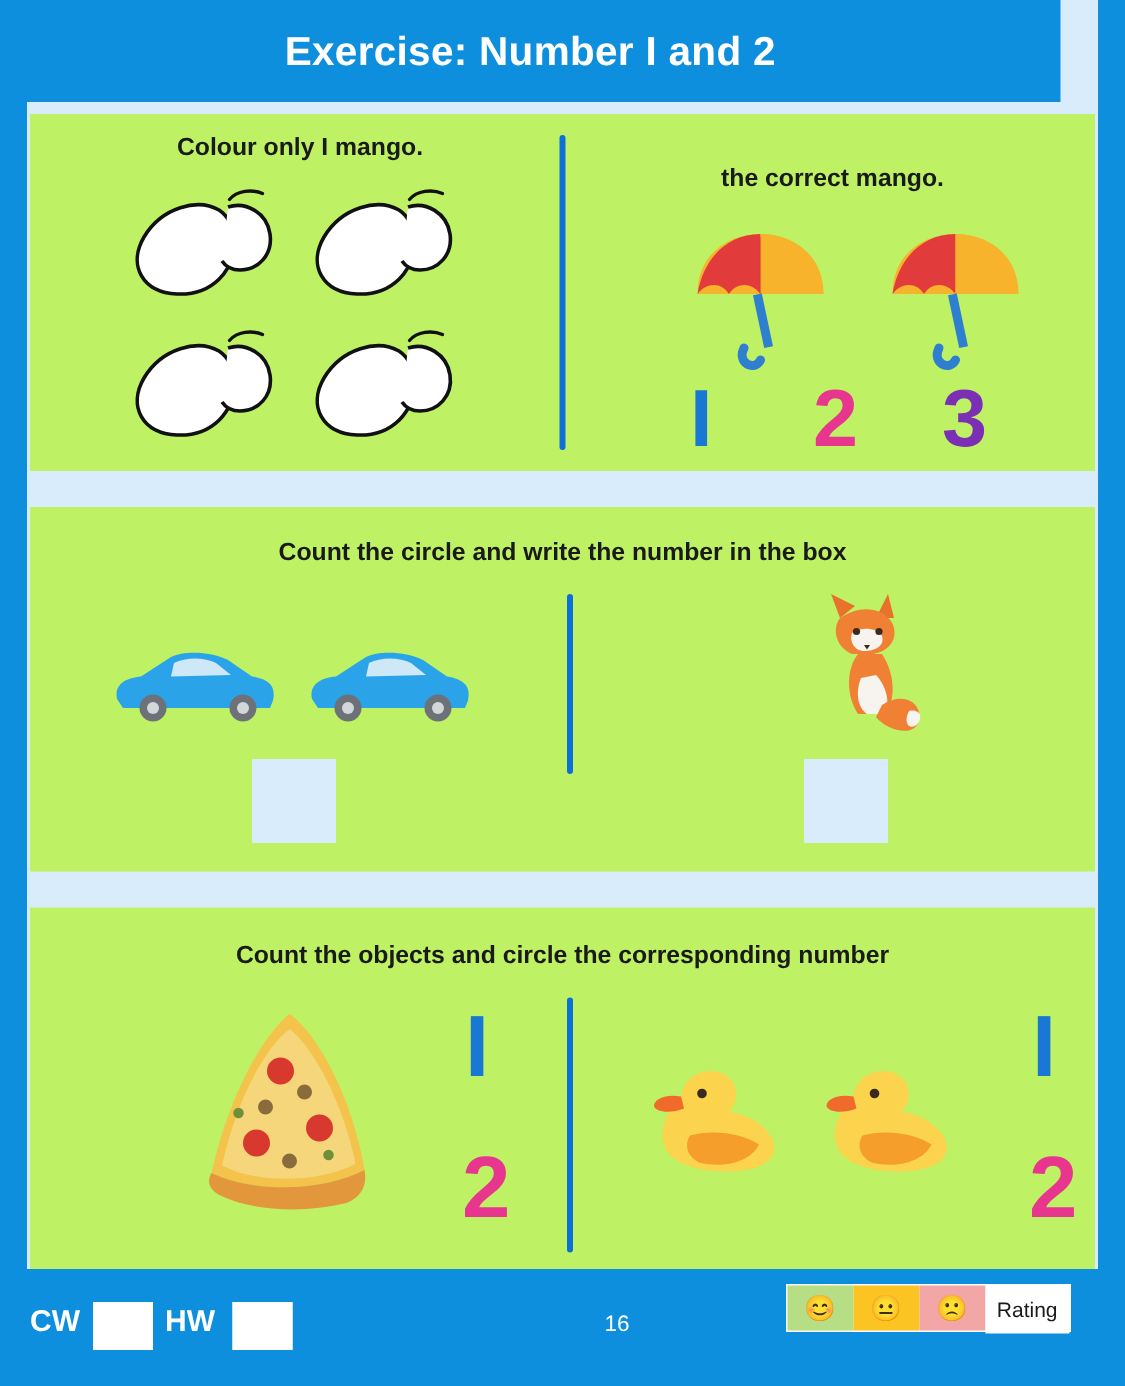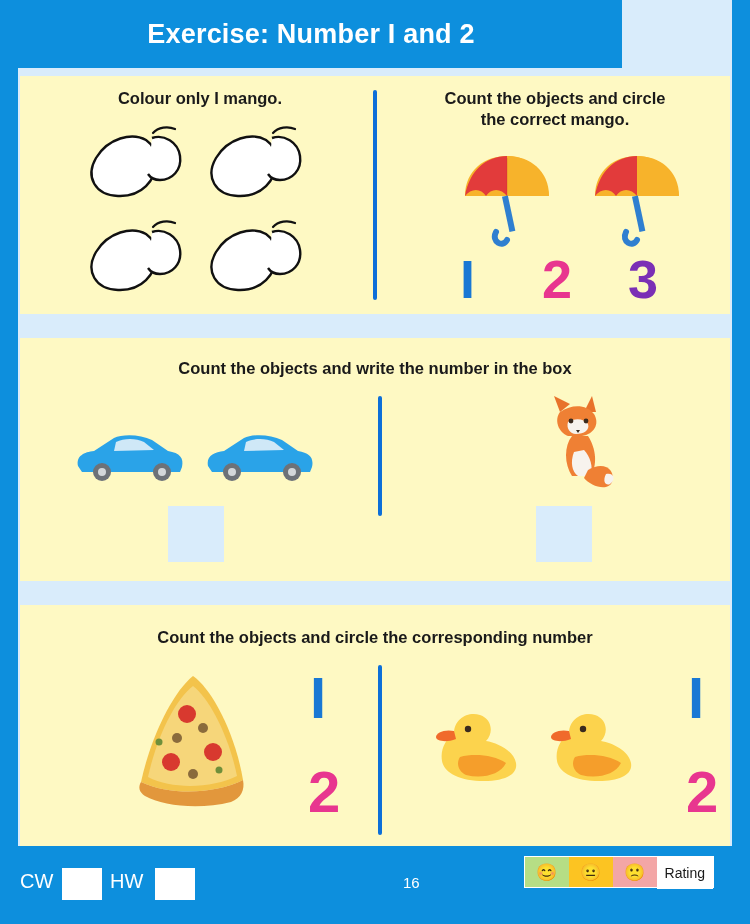--- a/index.html
+++ b/index.html
@@ -29,21 +29,21 @@
   }
   .right-rail {
     position: absolute;
     right: 0; top: 0;
     width: 18px; height: 924px;
     background: #0d8fdd;
   }
   .header {
     position: absolute;
     left: 0; top: 0;
-    width: 622px;
+    width: 707px;
     height: 68px;
     background: #0d8fdd;
     color: #ffffff;
     display: flex;
     align-items: center;
     justify-content: center;
     font-size: 27px;
     font-weight: bold;
     letter-spacing: .2px;
   }
@@ -55,21 +55,21 @@
     font-size: 10px;
     color: #222;
     letter-spacing: .5px;
     transform: rotate(-90deg);
     transform-origin: left top;
     white-space: nowrap;
   }
 
   .card {
     position: absolute;
-    background: #fef9c3;
+    background: #bef264;
     box-sizing: border-box;
   }
   .card-1 { left: 20px; top: 76px; width: 710px; height: 238px; }
   .card-2 { left: 20px; top: 338px; width: 710px; height: 243px; }
   .card-3 { left: 20px; top: 605px; width: 710px; height: 280px; }
 
   .divider-v {
     position: absolute;
     width: 4px;
     background: #0d6fd8;
@@ -109,21 +109,21 @@
     left: 0;
     top: 846px;
     width: 750px;
     height: 78px;
     background: #0d8fdd;
     display: flex;
     align-items: center;
   }
   .footer .cw-label, .footer .hw-label {
     color: #ffffff;
-    font-weight: normal;
+    font-weight: bold;
     font-size: 20px;
   }
   .write-box {
     width: 38px;
     height: 30px;
     background: #ffffff;
     border: 1px solid #ffffff;
   }
   .page-no {
     color: #ffffff;
@@ -196,21 +196,20 @@
       </svg>
     </div>
     <div style="position:absolute;left:180px;top:140px;">
       <svg width="120" height="80" viewBox="0 0 120 80">
         <path d="M73 11 C 78 5, 88 4, 95 7" stroke="#111" stroke-width="2.2" fill="none" stroke-linecap="round"></path>
         <path d="M66 18 C 52 10, 28 16, 16 36 C 5 55, 15 73, 38 74 C 62 75, 76 58, 76 40 C 76 29, 72 22, 66 18 Z" stroke="#111" stroke-width="2.4" fill="#fff"></path>
         <path d="M72 16 C 84 12, 98 20, 100 34 C 102 48, 92 58, 80 58 C 74 58, 70 55, 68 52" stroke="#111" stroke-width="2.4" fill="#fff"></path>
       </svg>
     </div>
 
-    <div class="instr" style="left:370px; top:12px; width:330px;">Count the objects and circle</div>
     <div class="instr" style="left:370px; top:33px; width:330px;">the correct mango.</div>
 
     <div style="position:absolute;left:435px;top:70px;">
       <svg width="110" height="110" viewBox="0 0 110 110">
         <path d="M10 50 C 10 24, 30 10, 52 10 C 74 10, 94 24, 94 50 Z" fill="#f7b32b"></path>
         <path d="M10 50 C 16 42, 26 42, 31 50 C 36 42, 46 42, 52 50 L52 10 C 30 10, 14 26, 10 50 Z" fill="#e23b3b"></path>
         <path d="M52 50 C 58 42, 68 42, 73 50 C 78 42, 88 42, 94 50 L94 50 C 92 26, 74 10, 52 10 Z" fill="#f7b32b"></path>
         <path d="M31 50 C 36 42, 46 42, 52 50 C 58 42, 68 42, 73 50" fill="#e23b3b" opacity="0"></path>
         <path d="M52 12 L52 50" stroke="#c42c2c" stroke-width="1" opacity=".3"></path>
         <rect x="49" y="50" width="6" height="36" fill="#2f7fd0" transform="rotate(-12 52 60)"></rect>
@@ -226,21 +225,21 @@
         <path d="M41 86 C 36 96, 48 102, 52 94" stroke="#2f7fd0" stroke-width="6" fill="none" stroke-linecap="round"></path>
       </svg>
     </div>
 
     <span class="num num-blue" style="left:440px; top:176px; font-size:54px;">I</span>
     <span class="num num-pink" style="left:522px; top:176px; font-size:54px;">2</span>
     <span class="num num-purple" style="left:608px; top:176px; font-size:54px;">3</span>
   </div>
 
   <div class="card card-2">
-    <div class="instr" style="left:0px; top:20px; width:710px;">Count the objects and write the number in the box</div>
+    <div class="instr" style="left:0px; top:20px; width:710px;">Count the circle and write the number in the box</div>
 
     <div class="divider-v" style="left:358px; top:58px; height:120px;"></div>
 
     <div style="position:absolute;left:50px;top:88px;">
       <svg width="120" height="60" viewBox="0 0 120 60">
         <path d="M8 40 C 6 30, 14 26, 24 25 L44 12 C 52 8, 70 8, 82 14 L98 25 C 110 27, 114 32, 112 41 L110 46 L12 46 Z" fill="#2aa3e8"></path>
         <path d="M46 16 C 54 12, 66 12, 74 16 L84 24 L44 25 Z" fill="#cfe8f7"></path>
         <circle cx="32" cy="46" r="9" fill="#6d7278"></circle>
           <circle cx="32" cy="46" r="4" fill="#d3d7da"></circle>
         <circle cx="92" cy="46" r="9" fill="#6d7278"></circle>

